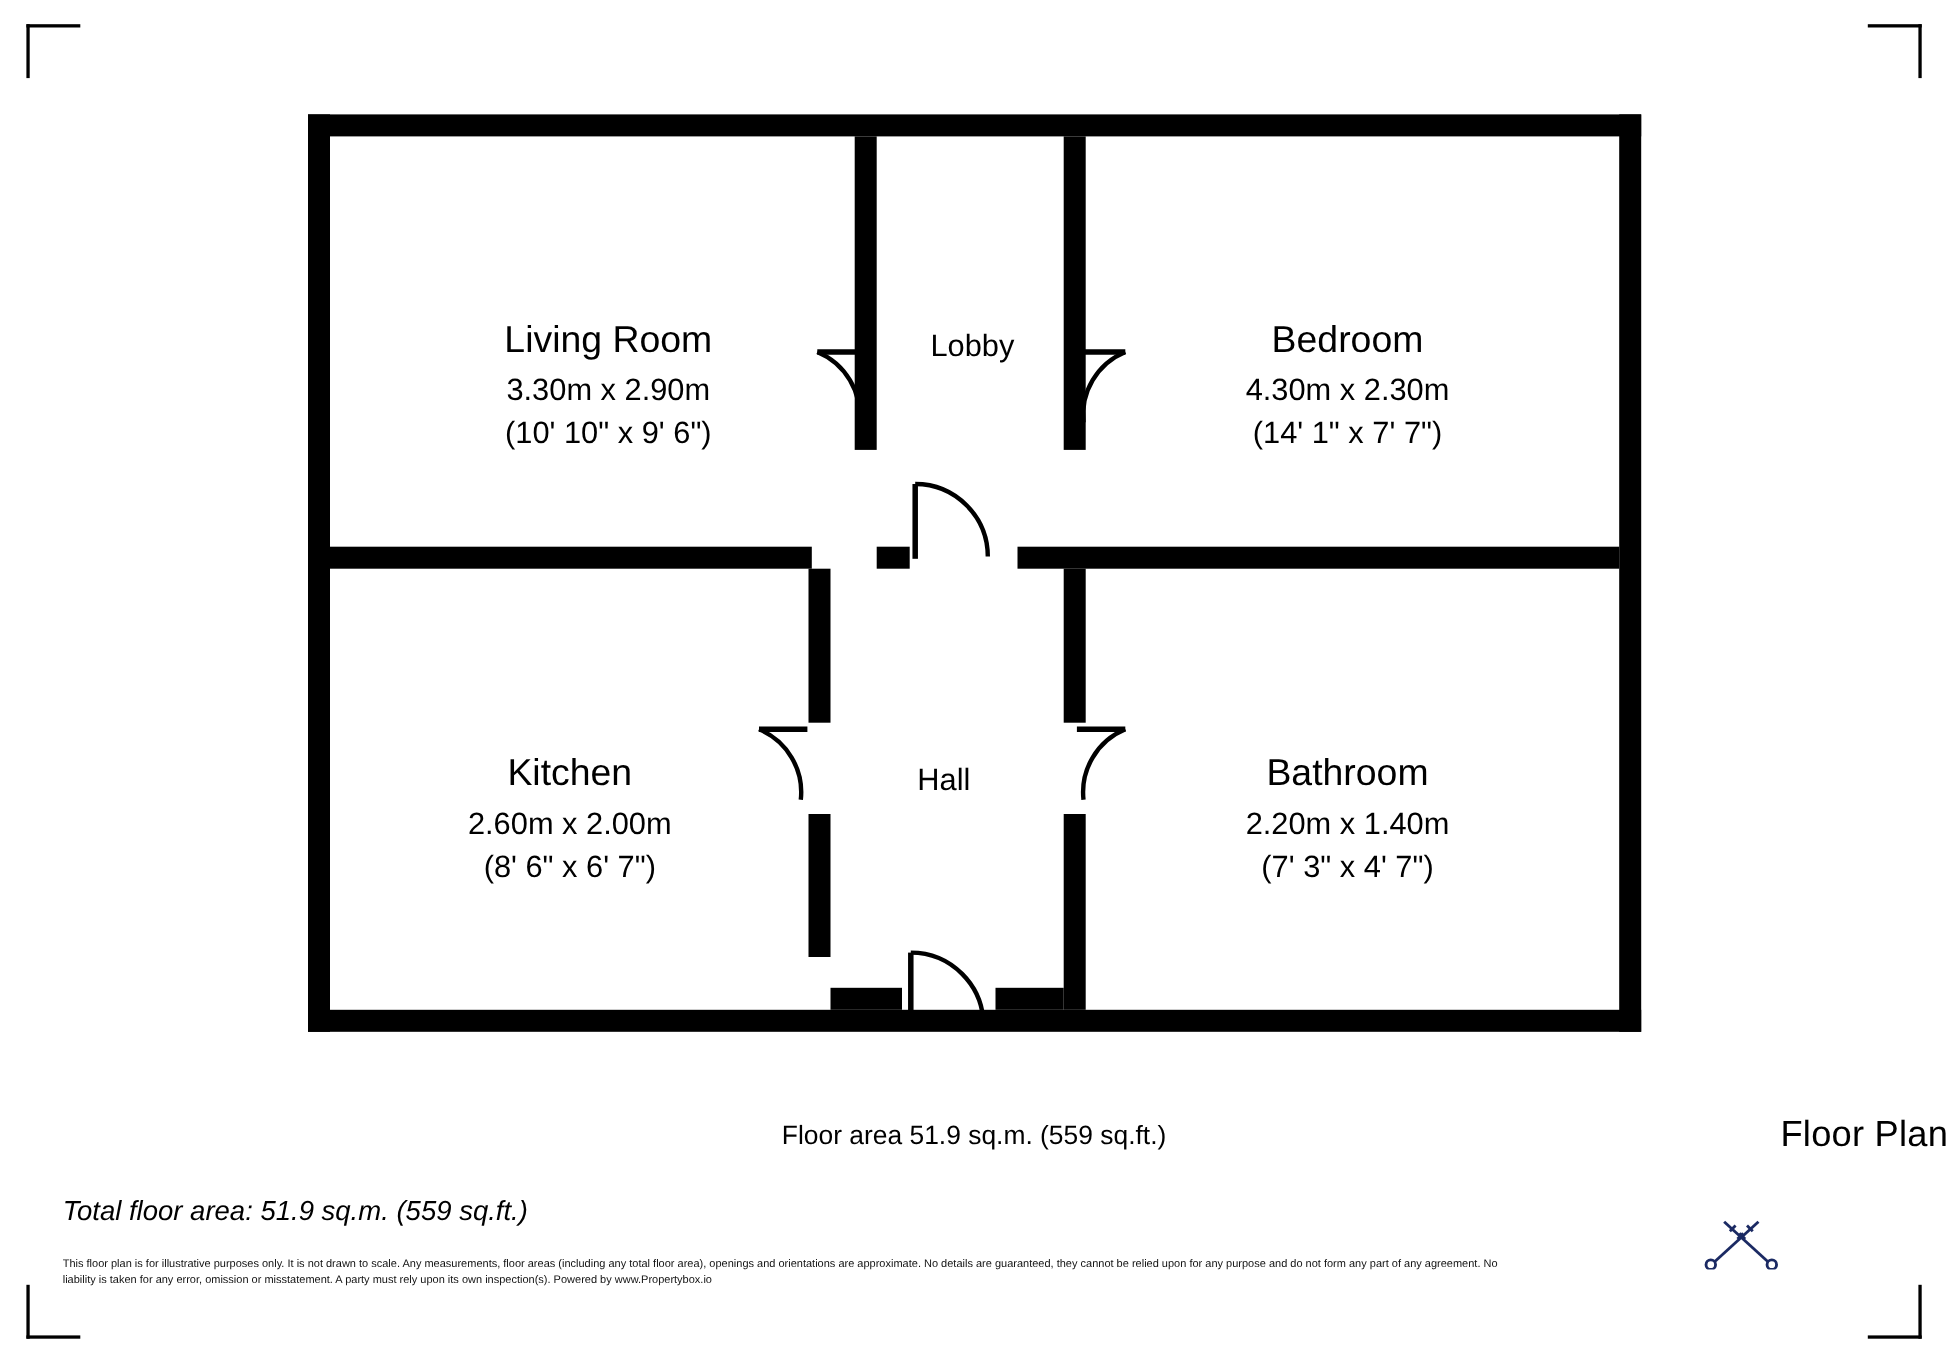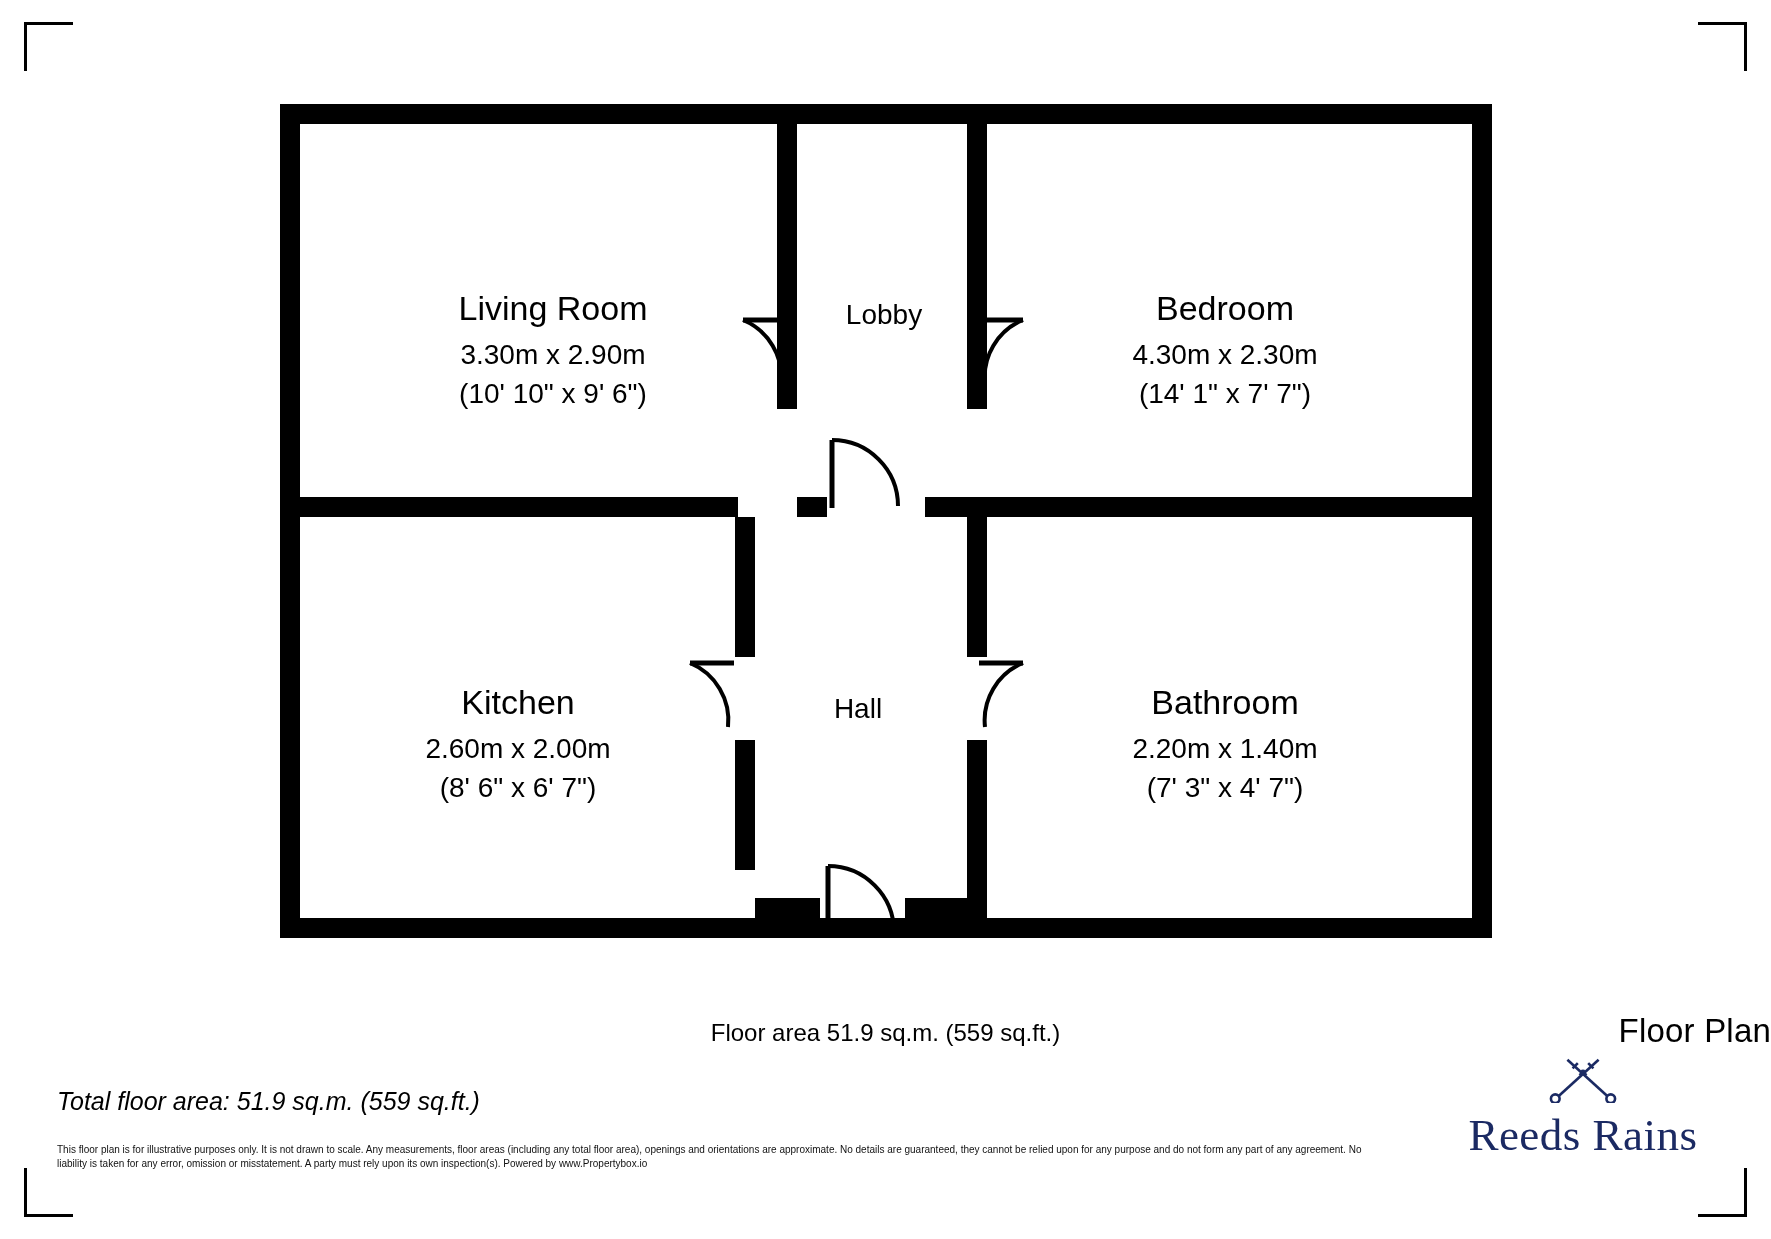--- a/index.html
+++ b/index.html
@@ -221,14 +221,13 @@
       <circle cx="28" cy="55" r="5"></circle>
       <line x1="66" y1="14" x2="72" y2="20"></line>
       <line x1="58" y1="22" x2="64" y2="28"></line>
 
       <line x1="88" y1="52" x2="42" y2="10"></line>
       <circle cx="92" cy="55" r="5"></circle>
       <line x1="54" y1="14" x2="48" y2="20"></line>
       <line x1="62" y1="22" x2="56" y2="28"></line>
     </g>
   </svg>
-  <div class="brand-name">Reeds Rains</div>
 </div>
 
 </body></html>

